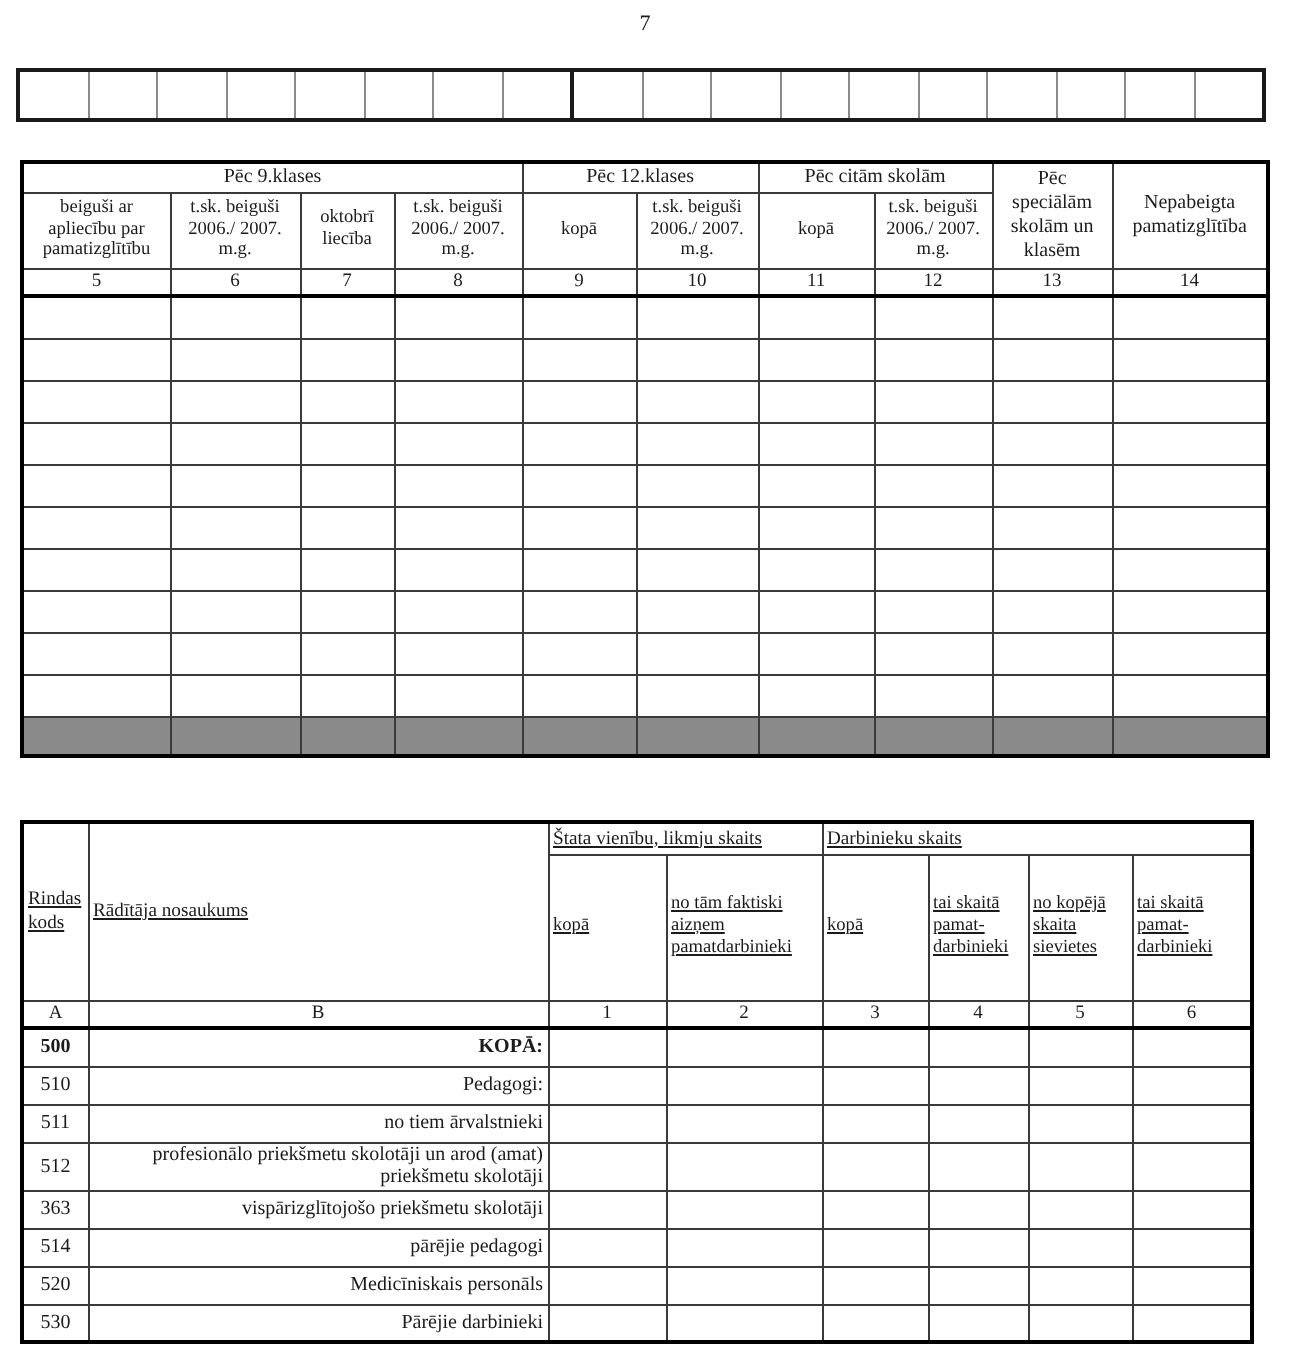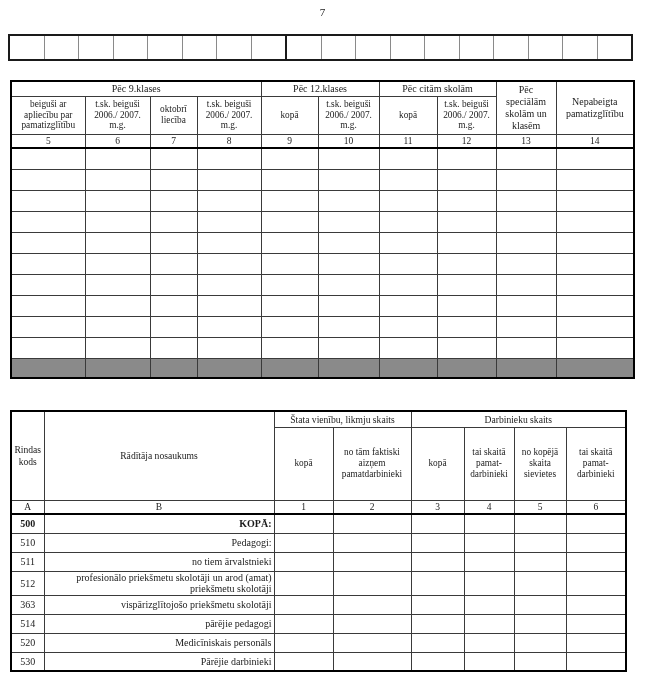--- a/index.html
+++ b/index.html
@@ -41,21 +41,21 @@
   .t1 tbody tr.gray-row td { height:20px; }
 
   
   .sec-title {
     position:absolute; left:10px; top:391px;
     font-size:12.5px; font-weight:bold; letter-spacing:0.2px;
   }
 
   
   .t2 { left:10px; top:410px; width:615px; border:2px solid #000; }
-  .t2 th { text-align:center; line-height:1.2; font-size:9.3px; }
+  .t2 th { text-align:left; line-height:1.2; font-size:9.3px;text-decoration:underline; }
   .t2-group-row th { height:16px; font-size:9.6px; }
   .t2-sub-row th { height:73px; }
   .t2-head-tall { font-size:9.6px !important; }
   .t2-idx-row td { font-size:9.5px; text-align:center; height:14px; border-bottom:2px solid #000; }
   .t2 tbody td { height:19px; font-size:10px; }
   .t2 tbody td.code { text-align:center; }
   .t2 tbody td.lbl { text-align:right; line-height:1.15; }
   .t2 tbody .b { font-weight:bold;margin-top:48px; }
   .ind-0 { padding-left:4px; }
   .ind-1 { padding-left:15px; }
@@ -102,21 +102,21 @@
         <col style="width:59px">
       <col style="width:60px">
         <col style="width:78px">
     </colgroup>
     <thead>
       <tr class="t1-group-row">
         <th colspan="4">Pēc 9.klases</th>
         <th colspan="2">Pēc 12.klases</th>
         <th colspan="2">Pēc citām skolām</th>
         <th rowspan="2">Pēc speciālām skolām un klasēm</th>
-        <th rowspan="2">Nepabeigta pamatizglītību</th>
+        <th rowspan="2">Nepabeigta pamatizglītība</th>
       </tr>
       <tr class="t1-sub-row">
         <th>beiguši ar apliecību par pamatizglītību</th>
         <th>t.sk. beiguši 2006./ 2007. m.g.</th>
         <th>oktobrī liecība</th>
         <th>t.sk. beiguši 2006./ 2007. m.g.</th>
         <th>kopā</th>
         <th>t.sk. beiguši 2006./ 2007. m.g.</th>
         <th>kopā</th>
         <th>t.sk. beiguši 2006./ 2007. m.g.</th>

